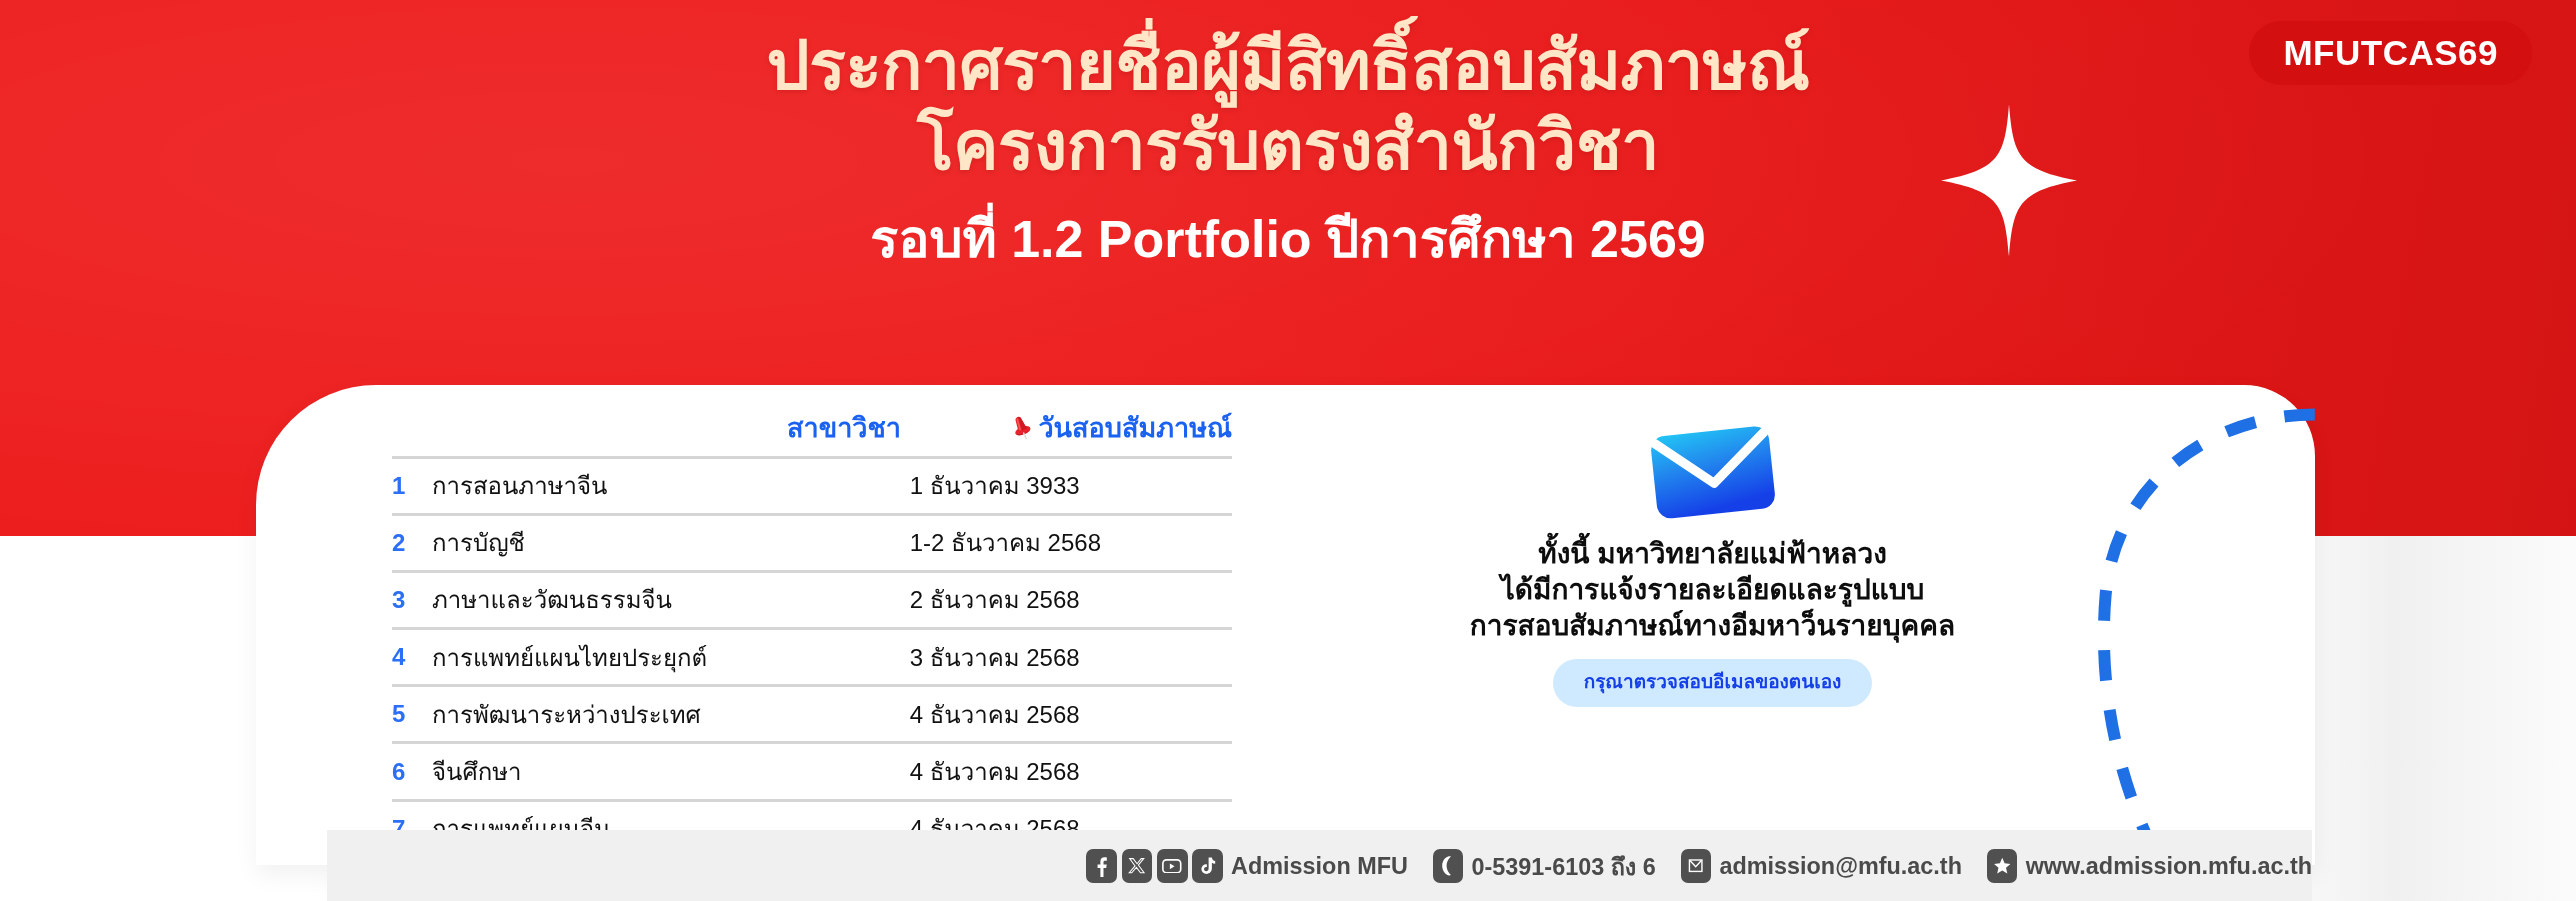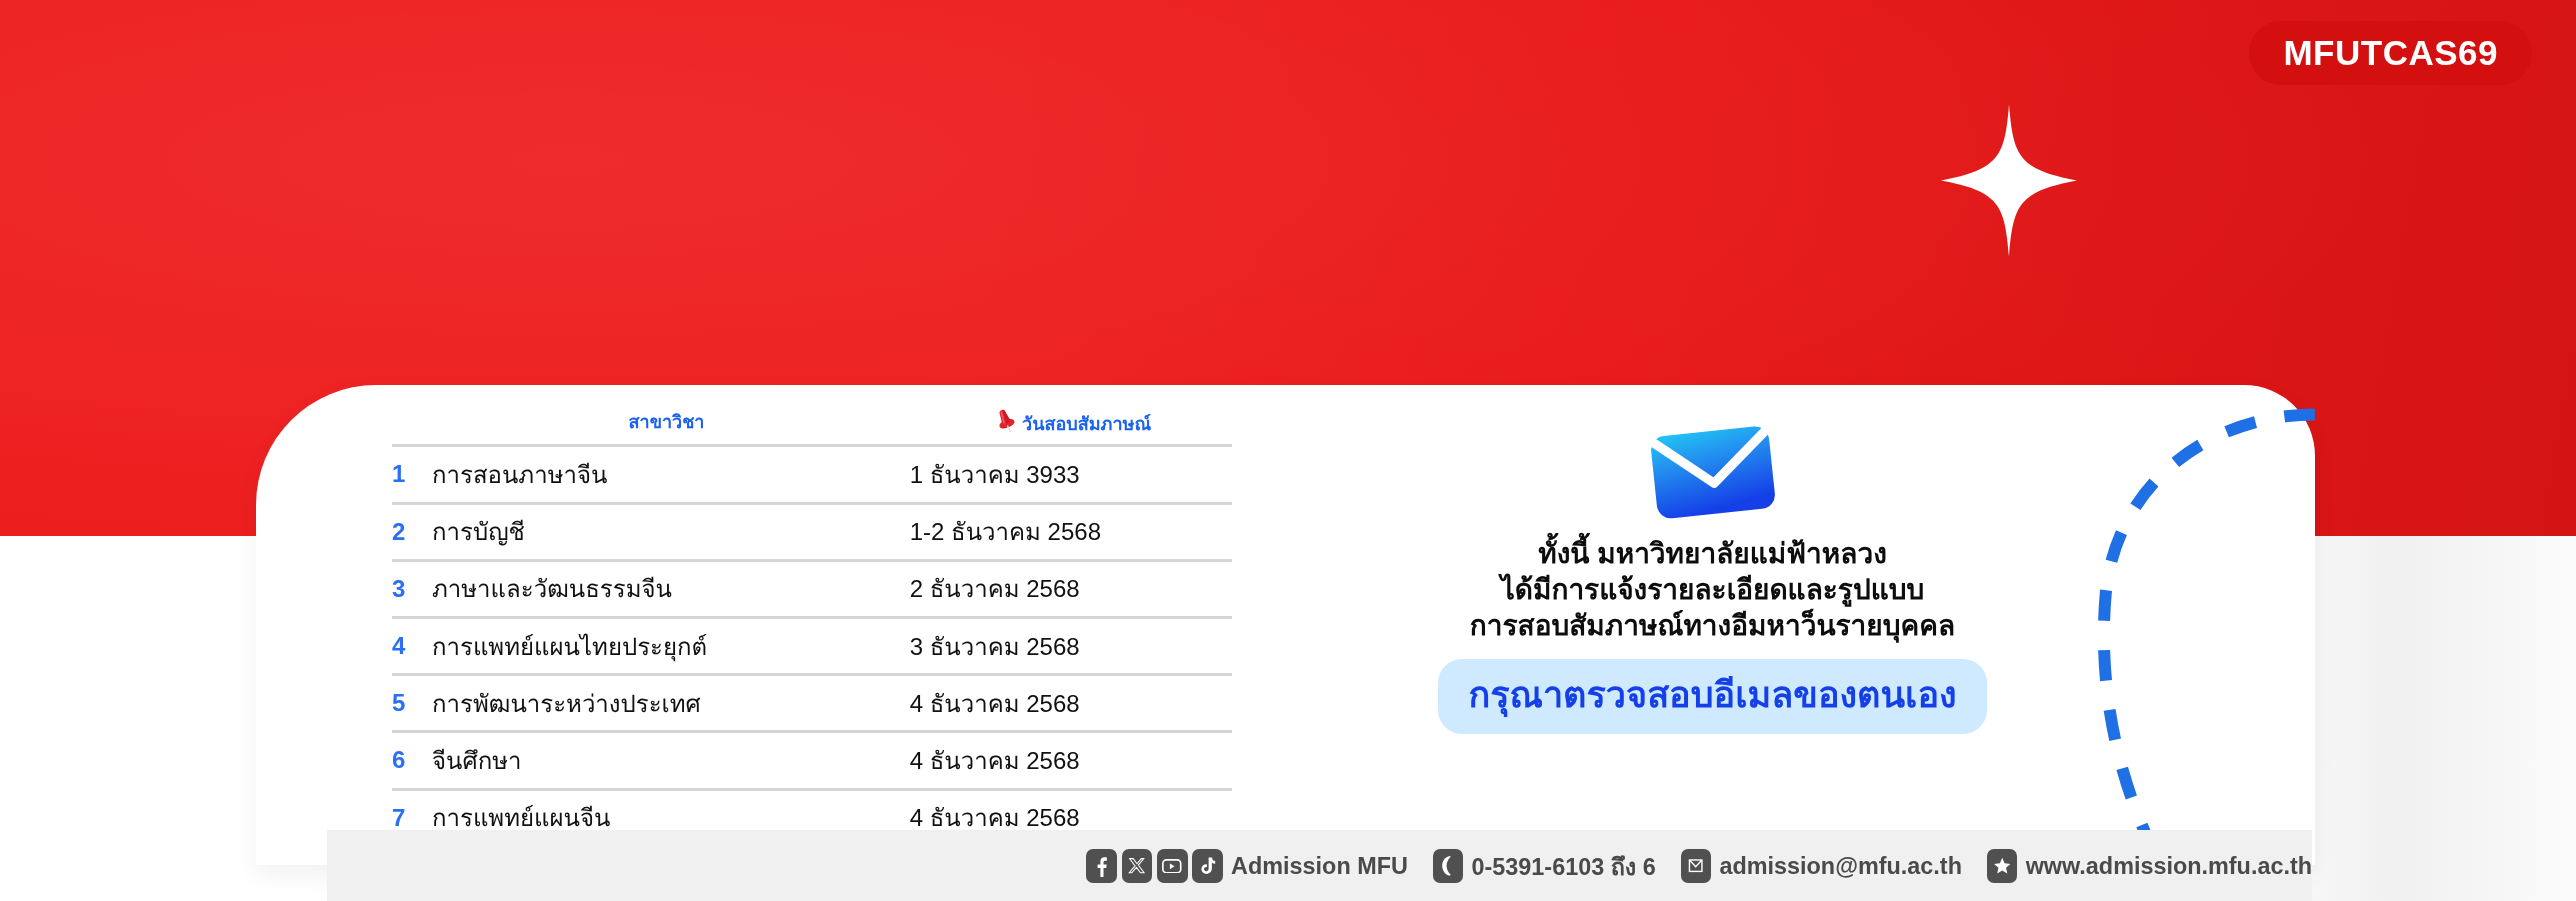--- a/index.html
+++ b/index.html
@@ -112,23 +112,23 @@
     left:136px;
     top:21px;
     width:840px;
   }
   .tbl{
     width:100%;
     border-collapse:collapse;
     table-layout:fixed;
   }
   .tbl th{
-    text-align:center;
+    text-align:right;
     color:#1a62ef;
-    font-size:18px;
+    font-size:27px;
     font-weight:700;
     padding:0 0 6.5px 0;
     white-space:nowrap;
     font-family:Liberation Serif, serif;
   }
   .tbl th.c-no{width:40px;}
   .tbl th.c-name{width:469px;}
   .tbl th.c-date{width:auto;padding-left:8.7px;}
   .pin{
     display:inline-block;
@@ -175,21 +175,21 @@
     line-height:1.30;
     white-space:nowrap;
   }
   .pill{
     display:inline-block;
     margin-top:14px;
     padding:7.6px 30.5px 11px 30.5px;
     background:#cfeaff;
     border-radius:24px;
     color:#1540e8;
-    font-size:36px;
+    font-size:19px;
     font-weight:700;
     white-space:nowrap;
   }
 
   
   .arc{
     position:absolute;
     left:2012px; top:398px;
     width:305px; height:447px;
     pointer-events:none;
@@ -240,20 +240,25 @@
   <div class="sparkle">
     <svg viewBox="0 0 100 112" xmlns="http://www.w3.org/2000/svg">
       <path d="M50 0 C53 38 57 48 100 56 C57 64 53 74 50 112 C47 74 43 64 0 56 C43 48 47 38 50 0 Z" fill="#ffffff"></path>
     </svg>
   </div>
 
   <div class="badge">
     <span>MFUTCAS69</span>
   </div>
 
+  <div class="headline">
+    <div class="l1">ประกาศรายชื่อผู้มีสิทธิ์สอบสัมภาษณ์</div>
+    <div class="l2">โครงการรับตรงสำนักวิชา</div>
+    <div class="l3">รอบที่ 1.2 Portfolio ปีการศึกษา 2569</div>
+  </div>
 
   <div class="card">
 
     <div class="table-wrap">
       <table class="tbl">
         <thead>
           <tr>
             <th class="c-no"></th>
             <th class="c-name">สาขาวิชา</th>
             <th class="c-date">

